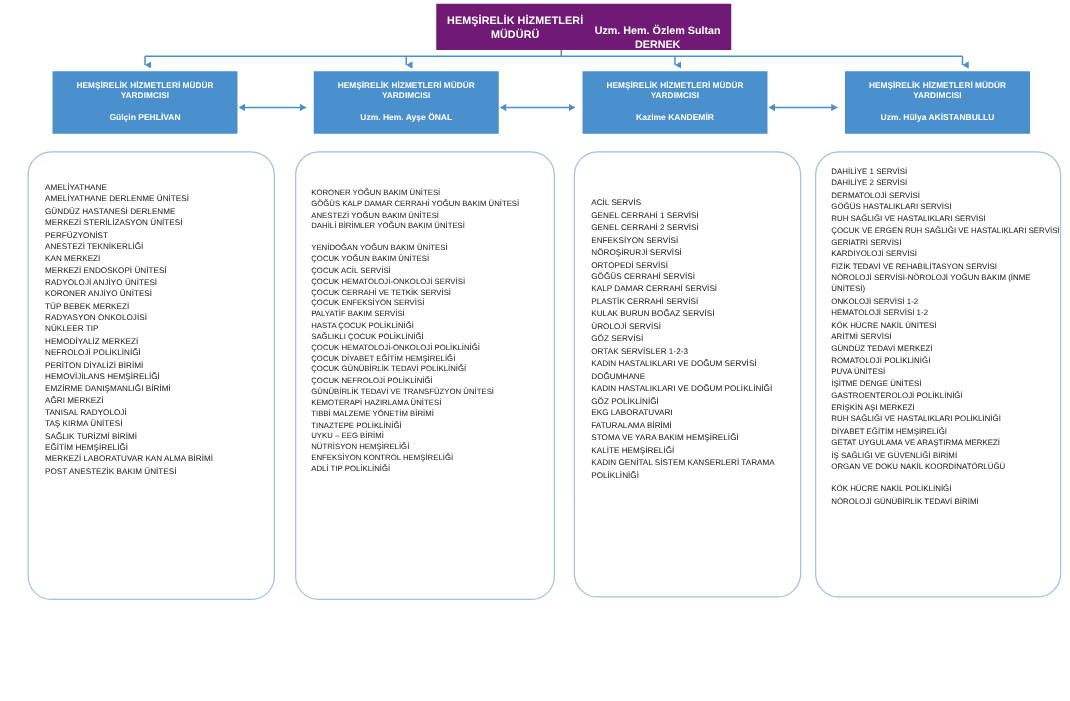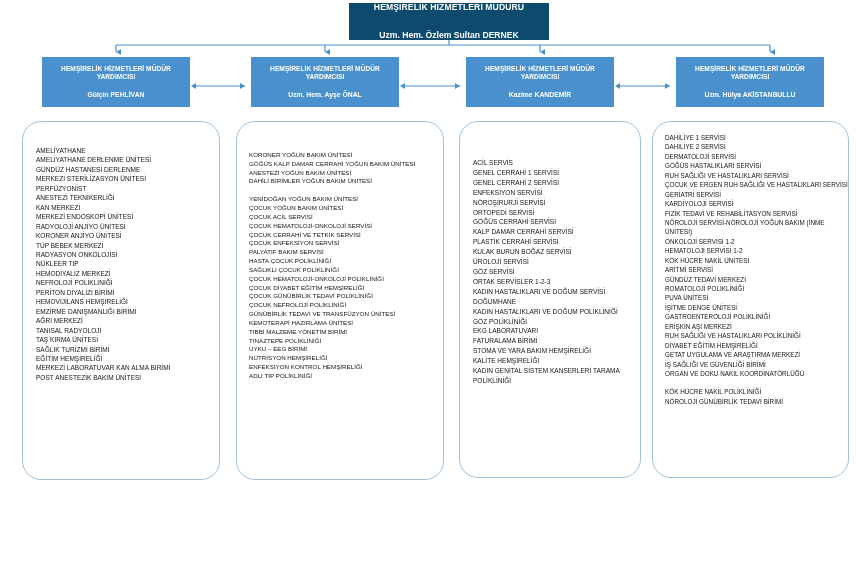--- a/index.html
+++ b/index.html
@@ -21,27 +21,26 @@
     left: 0; top: 0;
     width: 856px;
     height: 561px;
   }
 
   
   .director-box {
     position: absolute;
     left: 349px;
     top: 3px;
-    width: 200px;
+    width: 236px;
     height: 37px;
-    background: #0c4a6e;
+    background: #701a75;
     color: #ffffff;
     text-align: center;
     display: flex;
-    flex-direction: column;
     justify-content: center;
     align-items: center;
     box-sizing: border-box;
     padding: 2px 4px;
   }
   .director-title {
     font-size: 8.6px;
     font-weight: bold;
     line-height: 1.25;
     letter-spacing: 0.1px;

